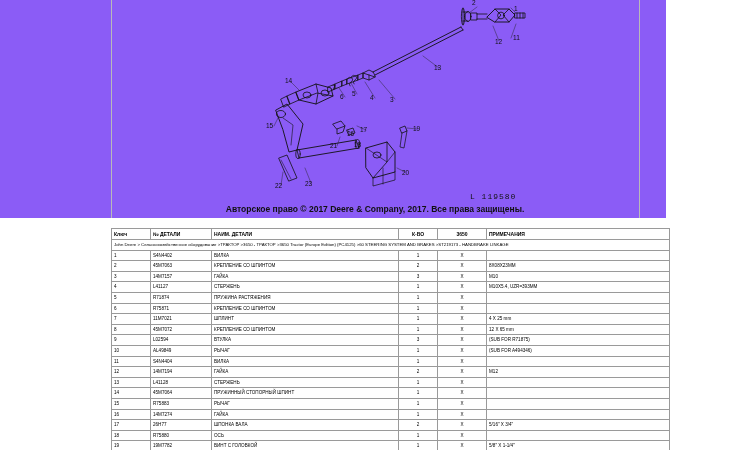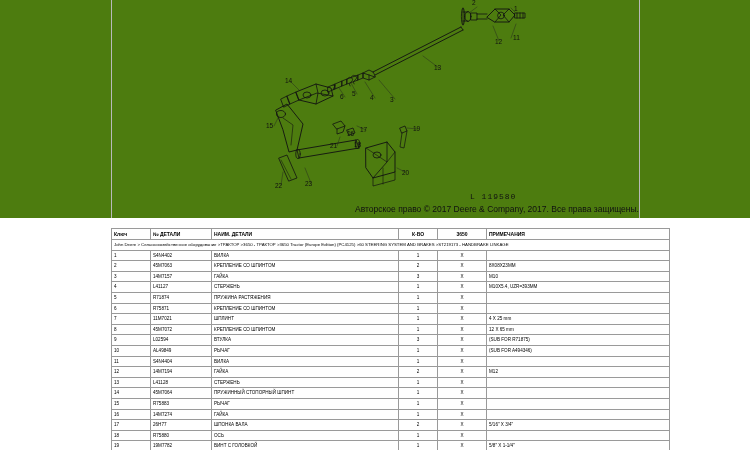--- a/index.html
+++ b/index.html
@@ -16,23 +16,23 @@
   }
   .page {
     position: relative;
     width: 750px;
     height: 450px;
     background: #ffffff;
   }
   
   .illus {
     position: relative;
-    width: 750px;
+    width: 666px;
     height: 218px;
-    background: #4d7c0f;
+    background: #8b5cf6;
     overflow: hidden;
   }
   .illus .frame-left,
   .illus .frame-right {
     position: absolute;
     top: 0;
     width: 1px;
     height: 218px;
     background: #b9b9b9;
   }
@@ -52,23 +52,23 @@
     font-size: 8px;
     letter-spacing: 1px;
     font-family: "Liberation Mono", monospace;
     color: #111;
   }
   .copyright {
     position: absolute;
     left: 111px;
     top: 204px;
     width: 528px;
-    text-align: right;
+    text-align: center;
     font-size: 8.5px;
-    font-weight: normal;
+    font-weight: bold;
     color: #111;
   }
   
   .tablewrap {
     position: absolute;
     left: 111px;
     top: 228px;
     width: 528px;
   }
   table.parts {

